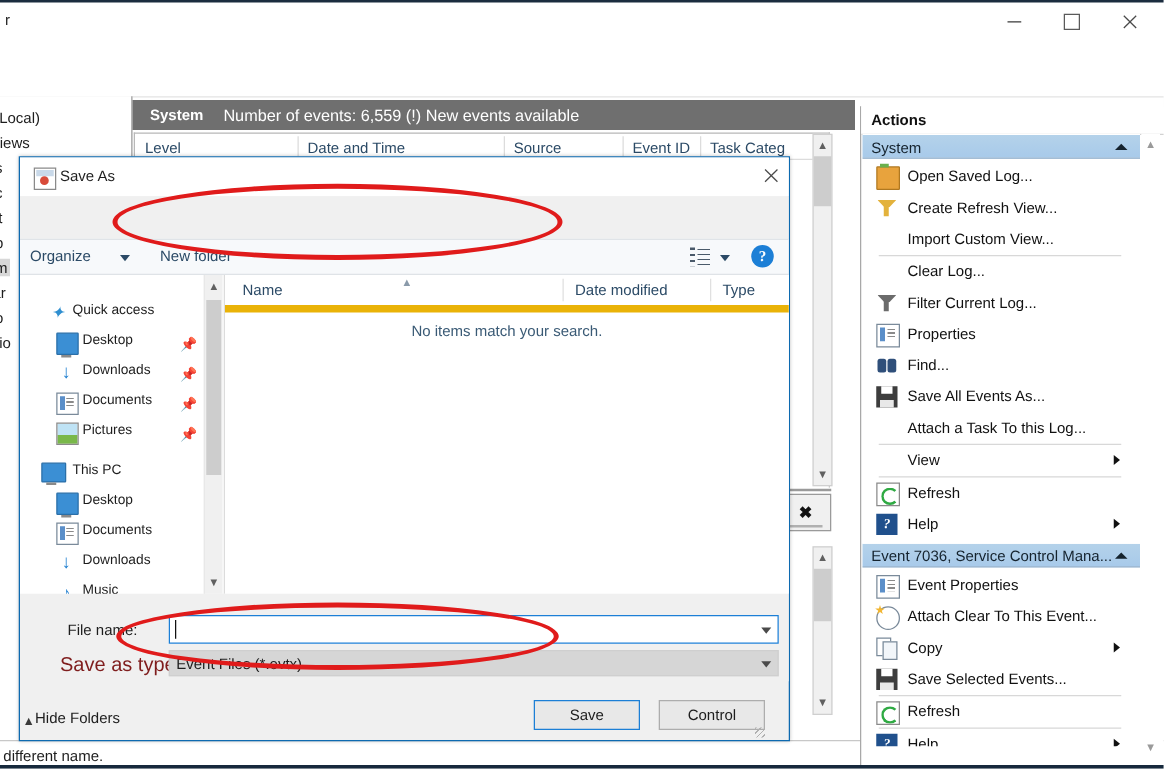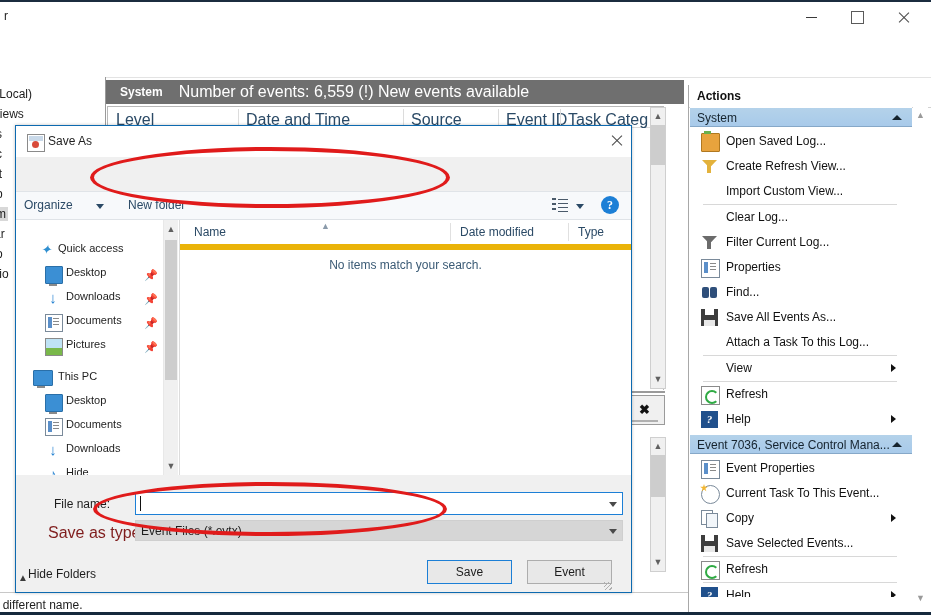--- a/index.html
+++ b/index.html
@@ -56,25 +56,25 @@
 
   
   #ev-tree{left:0;top:77px;width:105px;height:538px;background:#ffffff;
      border-right:1px solid #9a9a9a;}
   #ev-tree .t{position:absolute;left:0;font-size:12px;color:#1d1d1d;white-space:nowrap;}
 
   
   #ev-listhdr{left:106px;top:80px;width:578px;height:24px;background:#6f6f6f;color:#fff;
      display:flex;align-items:center;}
   #ev-listhdr .b{font-weight:bold;margin-left:14px;font-size:12px;}
-  #ev-listhdr .n{margin-left:16px;font-size:16px;}
+  #ev-listhdr .n{margin-left:16px;font-size:13px;}
 
   #ev-listcols{left:107px;top:106px;width:557px;height:22px;background:#fff;
      border:1px solid #b8b8b8;border-bottom:1px solid #dcdcdc;box-sizing:border-box;}
-  #ev-listcols .c{position:absolute;top:4px;font-size:16px;color:#2b4a66;}
+  #ev-listcols .c{position:absolute;top:4px;font-size:12px;color:#2b4a66;}
   #ev-listcols .vline{position:absolute;top:2px;width:1px;height:18px;background:#dcdcdc;}
 
   #ev-listbody{left:107px;top:128px;width:557px;height:262px;background:#fff;
      border-left:1px solid #b8b8b8;border-right:1px solid #b8b8b8;box-sizing:border-box;}
 
   
   #ev-sb1{left:650px;top:107px;width:16px;height:282px;background:#f0f0f0;
      border:1px solid #cfcfcf;box-sizing:border-box;}
   #ev-sb1 .thumb{position:absolute;left:0;top:17px;width:14px;height:40px;background:#cdcdcd;}
   .sbarrow{position:absolute;left:0;width:14px;height:17px;color:#606060;font-size:9px;
@@ -454,21 +454,21 @@
   <div class="agroup" style="top:349px;">
     <span>Event 7036, Service Control Mana...</span>
     <i class="caret"></i>
   </div>
   <div class="aitem" style="top:371px;">
     <i class="ic ic-props"></i>
     <span class="lbl">Event Properties</span>
   </div>
   <div class="aitem" style="top:396px;">
     <i class="ic ic-clock"></i>
-    <span class="lbl">Current Task To This Event...</span>
+    <span class="lbl">Attach Clear To This Event...</span>
   </div>
   <div class="aitem" style="top:421px;">
     <i class="ic ic-copy"></i>
     <span class="lbl">Copy</span>
     <i class="arr"></i>
   </div>
   <div class="aitem" style="top:446px;">
     <i class="ic ic-save"></i>
     <span class="lbl">Save Selected Events...</span>
   </div>
@@ -578,21 +578,21 @@
       <div class="navrow" style="top:194px;">
         <i class="nav-ic ic-doc" style="left:29px;"></i>
         <span class="lbl" style="left:50px;top:4px;">Documents</span>
       </div>
       <div class="navrow" style="top:218px;">
         <i class="nav-ic ic-dl" style="left:29px;">↓</i>
         <span class="lbl" style="left:50px;top:4px;">Downloads</span>
       </div>
       <div class="navrow" style="top:242px;">
         <i class="nav-ic ic-music" style="left:29px;">♪</i>
-        <span class="lbl" style="left:50px;top:4px;">Hide</span>
+        <span class="lbl" style="left:50px;top:4px;">Music</span>
       </div>
     </div>
 
     <div id="nav-sb">
       <div class="a" style="top:0;">▲</div>
       <div class="thumb"></div>
       <div class="a" style="bottom:0;">▼</div>
     </div>
     <div id="nav-split"></div>
 
@@ -620,17 +620,17 @@
 
 <div class="abs" id="lbl-savetype">Save as type:</div>
 <div class="abs" id="savetype-input">
   <span id="savetype-val">Event Files (*.evtx)</span>
   <i id="savetype-drop"></i>
 </div>
 
 <i class="abs" id="hf-caret">▲</i>
 <div class="abs" id="hidefolders">Hide Folders</div>
 <div class="abs" id="btn-save">Save</div>
-<div class="abs" id="btn-cancel">Event</div>
+<div class="abs" id="btn-cancel">Control</div>
 <div class="abs" id="sa-grip"></div>
 
 <div class="annot" id="annot-1"></div>
 <div class="annot" id="annot-2"></div>
 
 </body></html>

